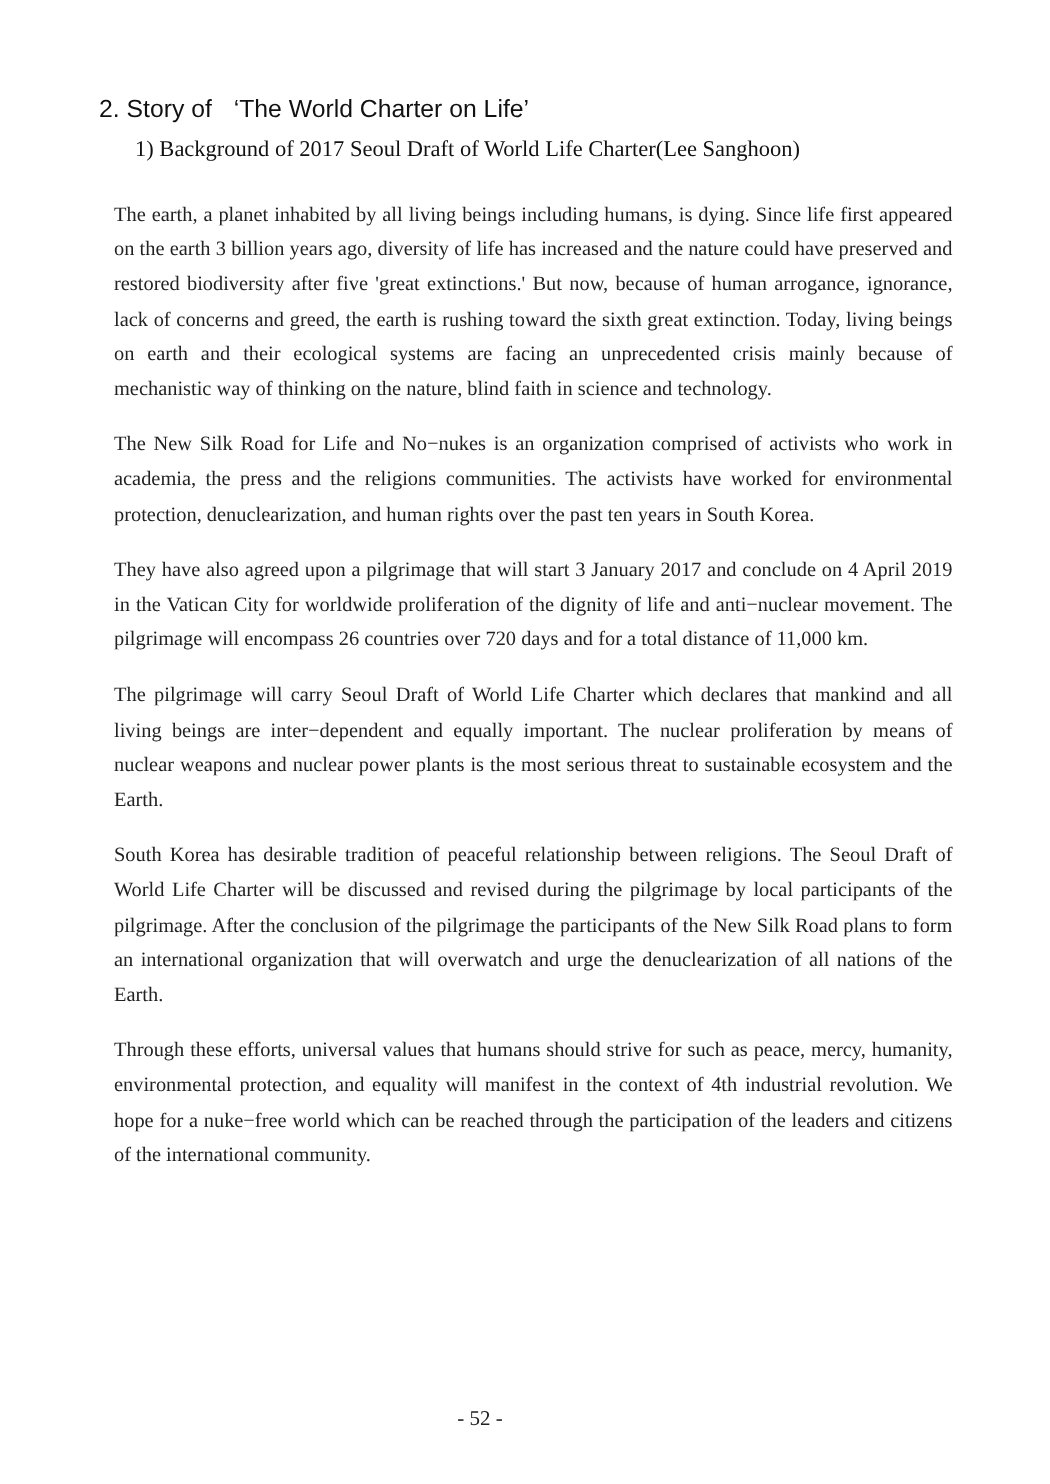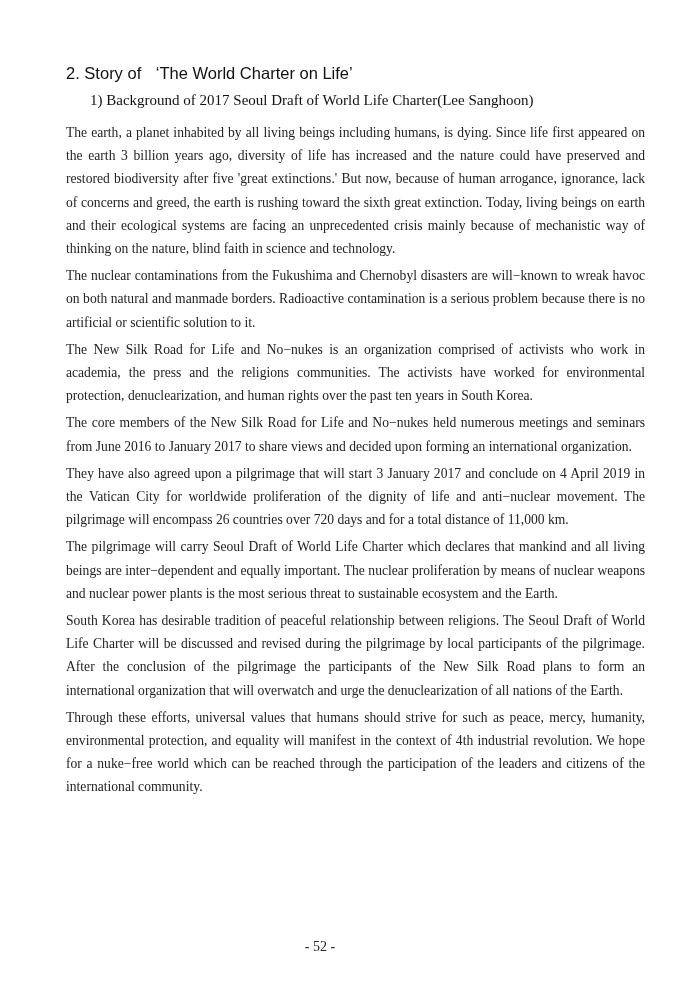--- a/index.html
+++ b/index.html
@@ -45,21 +45,21 @@
       position: absolute;
       top: 117px;
       left: 0;
       width: 587px;
       font-family: "Liberation Serif", serif;
       font-size: 13.6px;
       line-height: 23.2px;
       color: #222;
     }
     .body-text p {
-      margin: 4px;
+      margin: 14px;
       text-align: justify;
       text-align-last: left;
     }
     .page-number {
       position: absolute;
       top: 939px;
       left: 0;
       width: 640px;
       text-align: center;
       font-family: "Liberation Serif", serif;
@@ -74,23 +74,21 @@
   <h2 class="section-title" style="margin:0;font-weight:normal;">
     <span>2.</span>
     <span>Story of</span>
     <span class="quote">‘The World Charter on Life’</span>
   </h2>
 
   <h3 class="subsection-title" style="margin:0;font-weight:normal;">1) Background of 2017 Seoul Draft of World Life Charter(Lee Sanghoon)</h3>
 
   <div class="body-text">
     <p>The earth, a planet inhabited by all living beings including humans, is dying. Since life first appeared on the earth 3 billion years ago, diversity of life has increased and the nature could have preserved and restored biodiversity after five 'great extinctions.' But now, because of human arrogance, ignorance, lack of concerns and greed, the earth is rushing toward the sixth great extinction. Today, living beings on earth and their ecological systems are facing an unprecedented crisis mainly because of mechanistic way of thinking on the nature, blind faith in science and technology.</p>
-    <p>The nuclear contaminations from the Fukushima and Chernobyl disasters are will−known to wreak havoc on both natural and manmade borders. Radioactive contamination is a serious problem because there is no artificial or scientific solution to it.</p>
     <p>The New Silk Road for Life and No−nukes is an organization comprised of activists who work in academia, the press and the religions communities. The activists have worked for environmental protection, denuclearization, and human rights over the past ten years in South Korea.</p>
-    <p>The core members of the New Silk Road for Life and No−nukes held numerous meetings and seminars from June 2016 to January 2017 to share views and decided upon forming an international organization.</p>
     <p>They have also agreed upon a pilgrimage that will start 3 January 2017 and conclude on 4 April 2019 in the Vatican City for worldwide proliferation of the dignity of life and anti−nuclear movement. The pilgrimage will encompass 26 countries over 720 days and for a total distance of 11,000 km.</p>
     <p>The pilgrimage will carry Seoul Draft of World Life Charter which declares that mankind and all living beings are inter−dependent and equally important. The nuclear proliferation by means of nuclear weapons and nuclear power plants is the most serious threat to sustainable ecosystem and the Earth.</p>
     <p>South Korea has desirable tradition of peaceful relationship between religions. The Seoul Draft of World Life Charter will be discussed and revised during the pilgrimage by local participants of the pilgrimage. After the conclusion of the pilgrimage the participants of the New Silk Road plans to form an international organization that will overwatch and urge the denuclearization of all nations of the Earth.</p>
     <p>Through these efforts, universal values that humans should strive for such as peace, mercy, humanity, environmental protection, and equality will manifest in the context of 4th industrial revolution. We hope for a nuke−free world which can be reached through the participation of the leaders and citizens of the international community.</p>
   </div>
 </div>
 
 <div class="page-number">- 52 -</div>
 
 </body></html>

